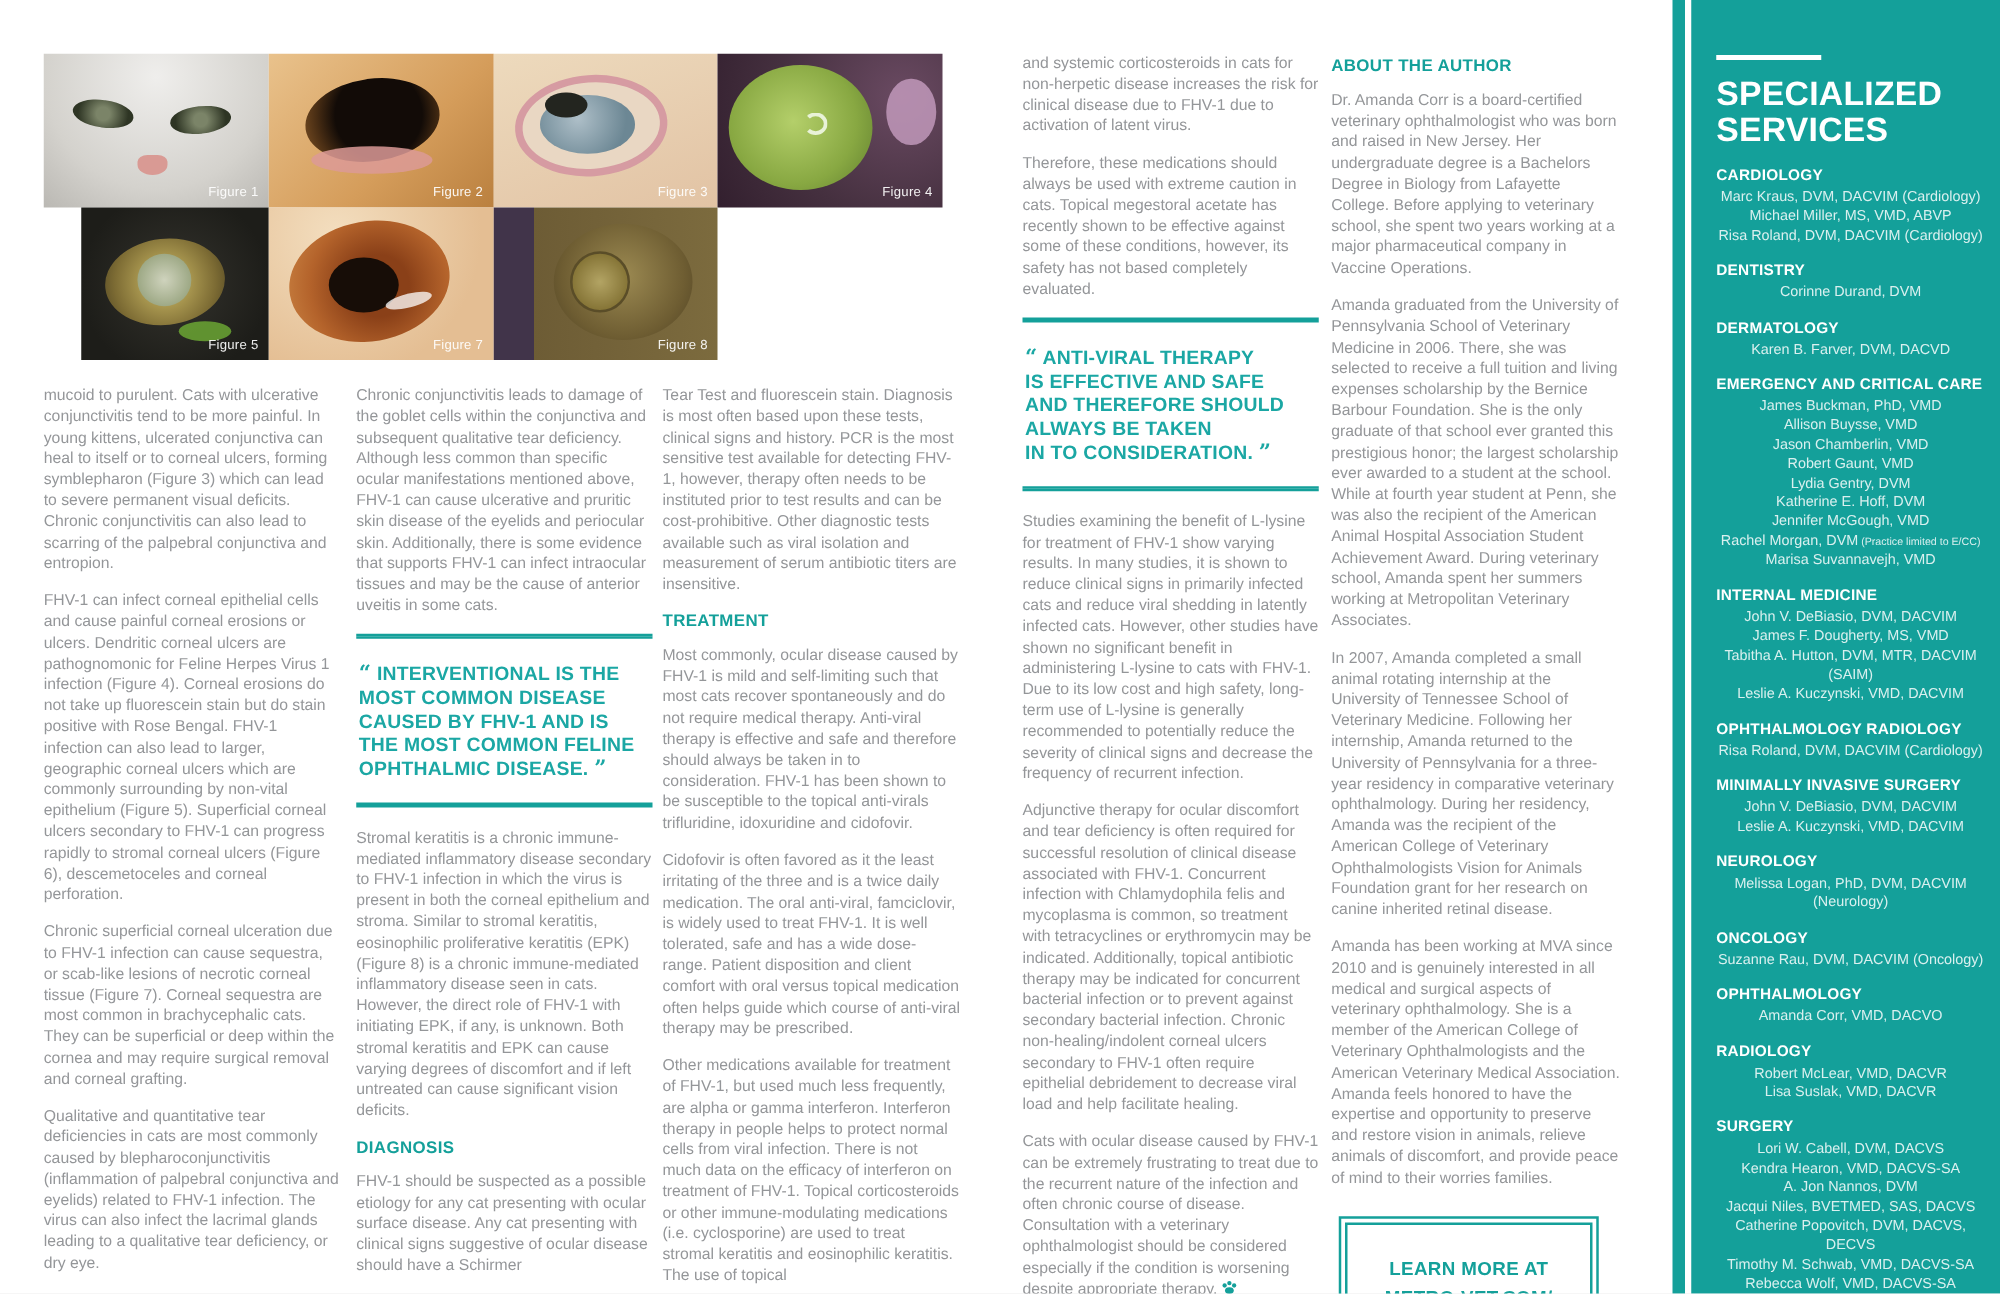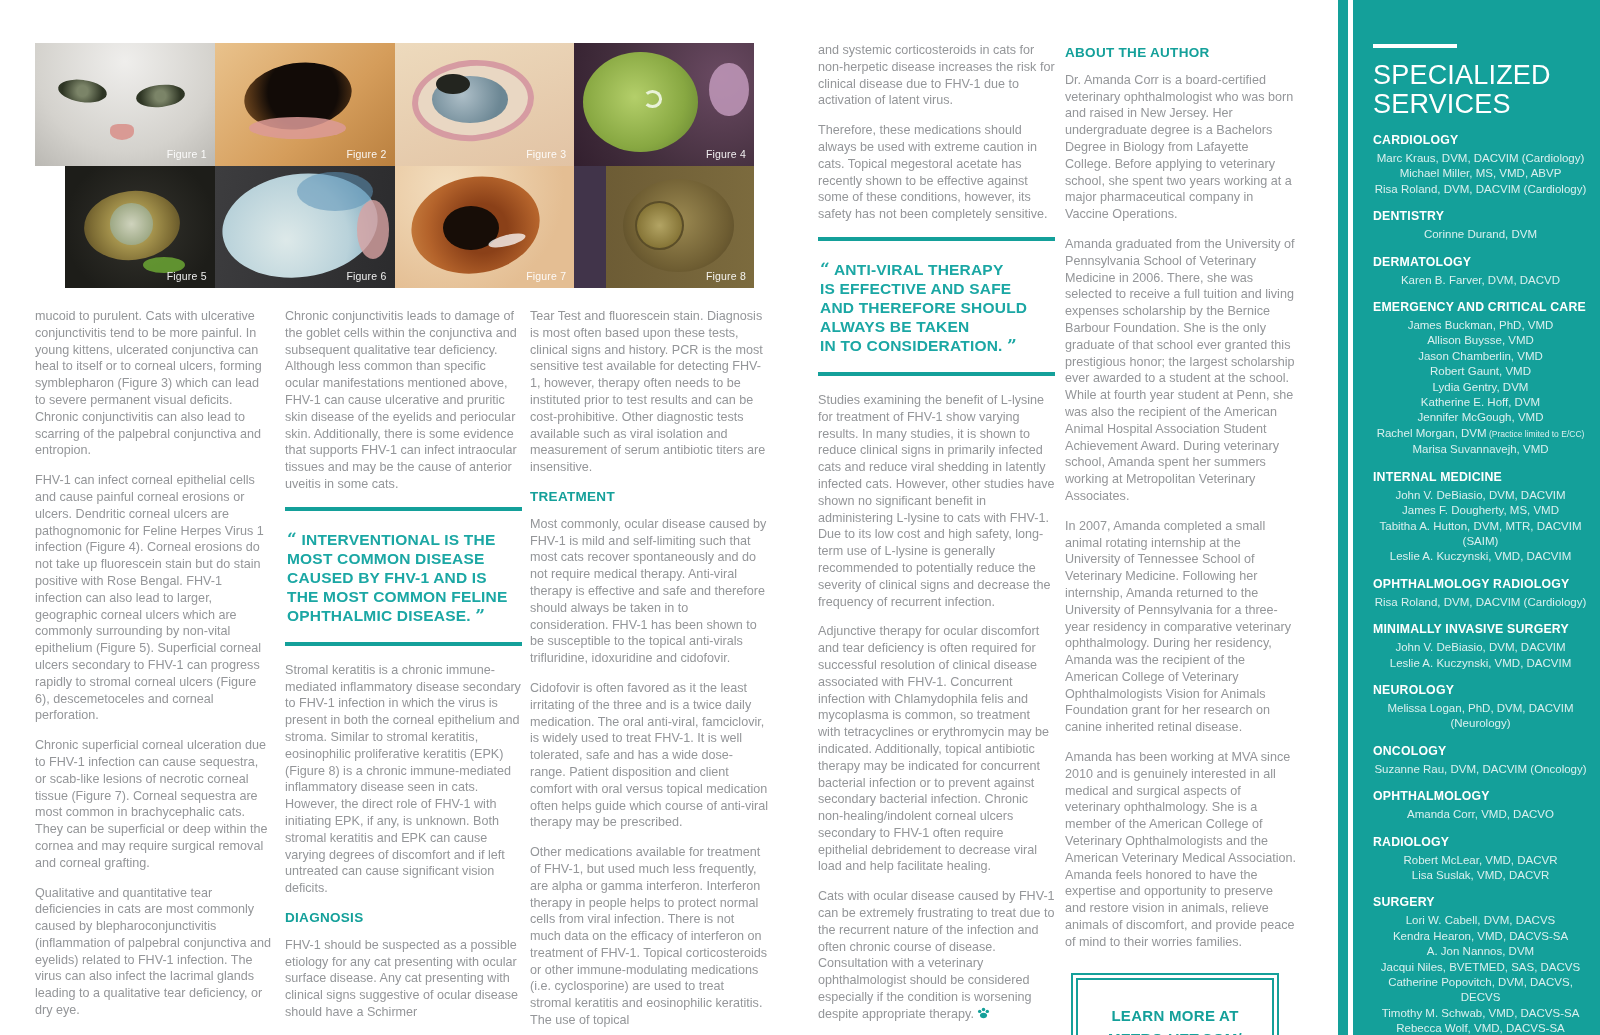--- a/index.html
+++ b/index.html
@@ -73,21 +73,21 @@
   .learnbox .inner{border:2px solid var(--accent); padding:24px 6px; text-align:center;
       color:var(--accent); font-weight:bold; font-size:15px; line-height:23px; letter-spacing:.3px;}
   .learnbox .link{display:block; text-decoration:underline; color:var(--accent); cursor:pointer;}
   
   .stripe{position:absolute; left:1338px; top:0; width:10px; height:1035px; background:var(--accent);}
   .panel{
     position:absolute; left:1353px; top:0; width:247px; height:1035px;
     background:var(--accent); padding:44px 12px 0 20px; color:#fff;
   }
   .panel .toprule{width:84px; height:4px; background:#fff; margin-bottom:13px;}
-  .panel h1{font-size:27px; line-height:29px; font-weight:normal; letter-spacing:.2px; margin:3px 0 14px;}
+  .panel h1{font-size:27px; line-height:29px; font-weight:bold; letter-spacing:.2px; margin:3px 0 14px;}
   .service h4{font-size:12.3px; font-weight:bold; letter-spacing:.2px; margin:12px 0 4px;}
   .person{font-size:11.5px; line-height:15.4px; color:rgba(255,255,255,.84);text-align:center;}
   .person .note{font-size:8.5px;}
 </style>
 </head>
 <body>
 
 <div class="page">
 
   <div class="figure-grid">
@@ -112,26 +112,20 @@
       <div class="shape a"></div>
       <div class="shape b"></div>
       <div class="shape c"></div>
       <span class="figlabel">Figure 4</span>
     </div>
     <div class="figcell f5">
       <div class="shape a"></div>
       <div class="shape b"></div>
       <div class="shape c"></div>
       <span class="figlabel">Figure 5</span>
-    </div>
-    <div class="figcell f6">
-      <div class="shape a"></div>
-      <div class="shape c"></div>
-      <div class="shape b"></div>
-      <span class="figlabel">Figure 6</span>
     </div>
     <div class="figcell f7">
       <div class="shape a"></div>
       <div class="shape b"></div>
       <div class="shape c"></div>
       <span class="figlabel">Figure 7</span>
     </div>
     <div class="figcell f8">
       <div class="shape a"></div>
       <div class="shape b"></div>
@@ -167,21 +161,21 @@
   <div class="col c3">
     <p>Tear Test and fluorescein stain. Diagnosis is most often based upon these tests, clinical signs and history. PCR is the most sensitive test available for detecting FHV-1, however, therapy often needs to be instituted prior to test results and can be cost-prohibitive. Other diagnostic tests available such as viral isolation and measurement of serum antibiotic titers are insensitive.</p>
     <h3 class="colhead">TREATMENT</h3>
     <p>Most commonly, ocular disease caused by FHV-1 is mild and self-limiting such that most cats recover spontaneously and do not require medical therapy. Anti-viral therapy is effective and safe and therefore should always be taken in to consideration. FHV-1 has been shown to be susceptible to the topical anti-virals trifluridine, idoxuridine and cidofovir.</p>
     <p>Cidofovir is often favored as it the least irritating of the three and is a twice daily medication. The oral anti-viral, famciclovir, is widely used to treat FHV-1. It is well tolerated, safe and has a wide dose-range. Patient disposition and client comfort with oral versus topical medication often helps guide which course of anti-viral therapy may be prescribed.</p>
     <p>Other medications available for treatment of FHV-1, but used much less frequently, are alpha or gamma interferon. Interferon therapy in people helps to protect normal cells from viral infection. There is not much data on the efficacy of interferon on treatment of FHV-1. Topical corticosteroids or other immune-modulating medications (i.e. cyclosporine) are used to treat stromal keratitis and eosinophilic keratitis. The use of topical</p>
   </div>
 
   <div class="col c4">
     <p>and systemic corticosteroids in cats for non-herpetic disease increases the risk for clinical disease due to FHV-1 due to activation of latent virus.</p>
-    <p>Therefore, these medications should always be used with extreme caution in cats. Topical megestoral acetate has recently shown to be effective against some of these conditions, however, its safety has not been completely sensitive.</p>
+    <p>Therefore, these medications should always be used with extreme caution in cats. Topical megestoral acetate has recently shown to be effective against some of these conditions, however, its safety has not based completely evaluated.</p>
     <div class="pullquote">
       <div class="double-rule"></div>
       <div class="qlines">
         <div><span class="qmark">“</span> <span>ANTI-VIRAL THERAPY</span></div>
         <div>IS EFFECTIVE AND SAFE</div>
         <div>AND THEREFORE SHOULD</div>
         <div>ALWAYS BE TAKEN</div>
         <div><span>IN TO CONSIDERATION.</span> <span class="qmark">”</span></div>
       </div>
       <div class="double-rule"></div>

